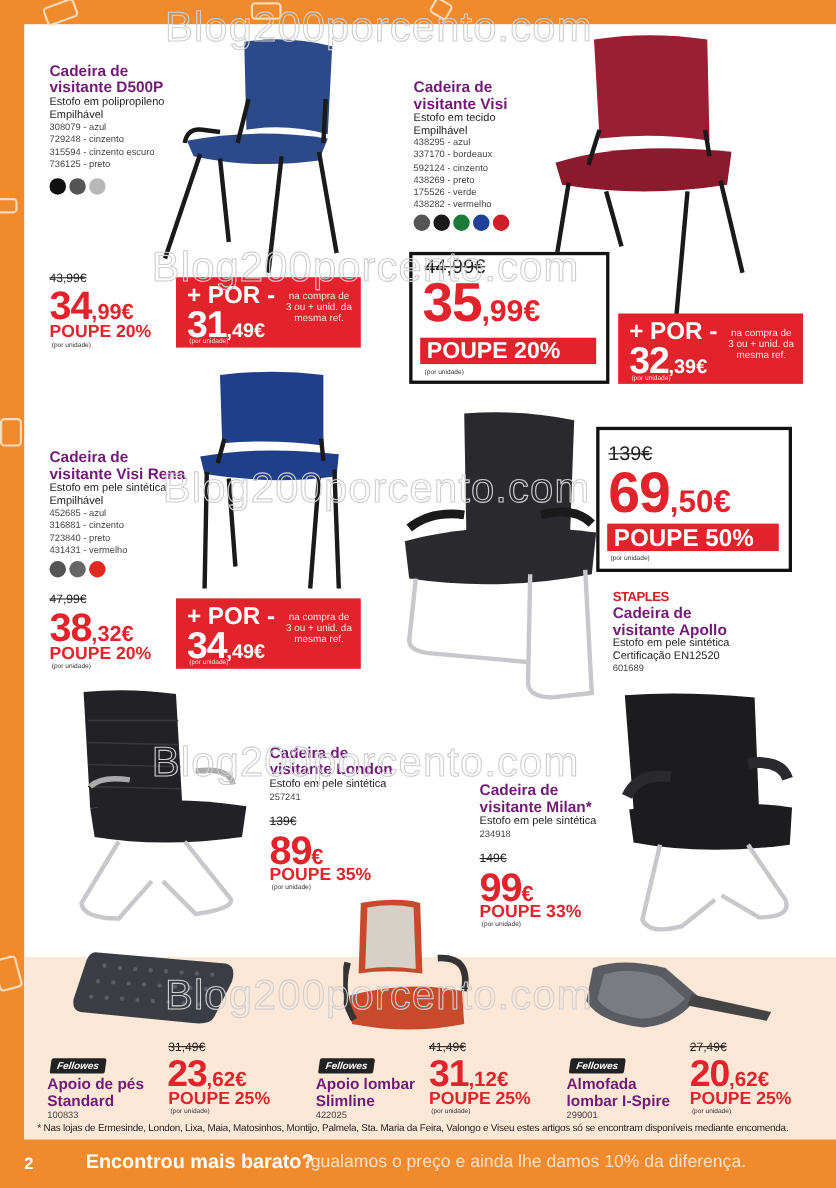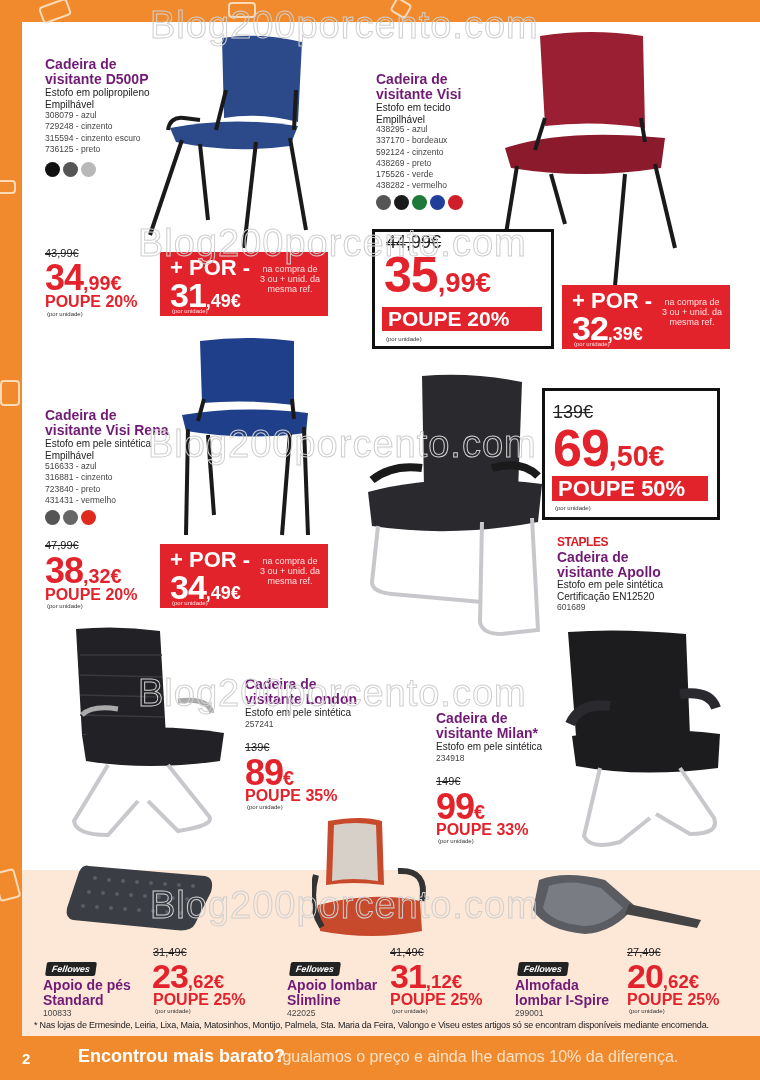--- a/index.html
+++ b/index.html
@@ -164,21 +164,21 @@
 </svg>
 <div class="title" style="left:45px;top:408px;">
   <div>Cadeira de</div>
   <div>visitante Visi Rena</div>
 </div>
 <div class="desc" style="left:45px;top:438px;">
   <div>Estofo em pele sintética</div>
   <div>Empilhável</div>
 </div>
 <div class="codes" style="left:45px;top:461px;">
-  <div>516633 - azul</div>
+  <div>452685 - azul</div>
   <div>316881 - cinzento</div>
   <div>723840 - preto</div>
   <div>431431 - vermelho</div>
 </div>
 <div class="swatches" style="left:45px;top:510px;">
   <div class="swatch" style="background:#555;"></div>
   <div class="swatch" style="background:#666;"></div>
   <div class="swatch" style="background:#e02a1f;"></div>
 </div>
 <div class="old" style="left:45px;top:539px;">47,99€</div>
@@ -357,21 +357,21 @@
   <div>lombar I-Spire</div>
 </div>
 <div class="codes" style="left:515px;top:1008px;">299001</div>
 <div class="old" style="left:627px;top:946px;">27,49€</div>
 <div class="price" style="left:627px;top:957px;font-size:34px;">
   <span class="big">20</span><span class="small">,62€</span>
 </div>
 <div class="poupe" style="left:627px;top:991px;">POUPE 25%</div>
 <div class="unit" style="left:629px;top:1008px;">(por unidade)</div>
 
-<div class="footnote">* Nas lojas de Ermesinde, Leiria, Lixa, Maia, Matosinhos, Montijo, Palmela, Sta. Maria da Feira, Valongo e Viseu estes artigos só se encontram disponíveis mediante encomenda.</div>
+<div class="footnote">* Nas lojas de Ermesinde, London, Lixa, Maia, Matosinhos, Montijo, Palmela, Sta. Maria da Feira, Valongo e Viseu estes artigos só se encontram disponíveis mediante encomenda.</div>
 
 <div class="watermark" style="left:150px;top:4px;">Blog200porcento.com</div>
 <div class="watermark" style="left:138px;top:222px;">Blog200porcento.com</div>
 <div class="watermark" style="left:148px;top:423px;">Blog200porcento.com</div>
 <div class="watermark" style="left:138px;top:672px;">Blog200porcento.com</div>
 <div class="watermark" style="left:150px;top:884px;">Blog200porcento.com</div>
 
 <div class="footer"></div>
 <div class="page-num">2</div>
 <div class="footer-bold">Encontrou mais barato?</div>

